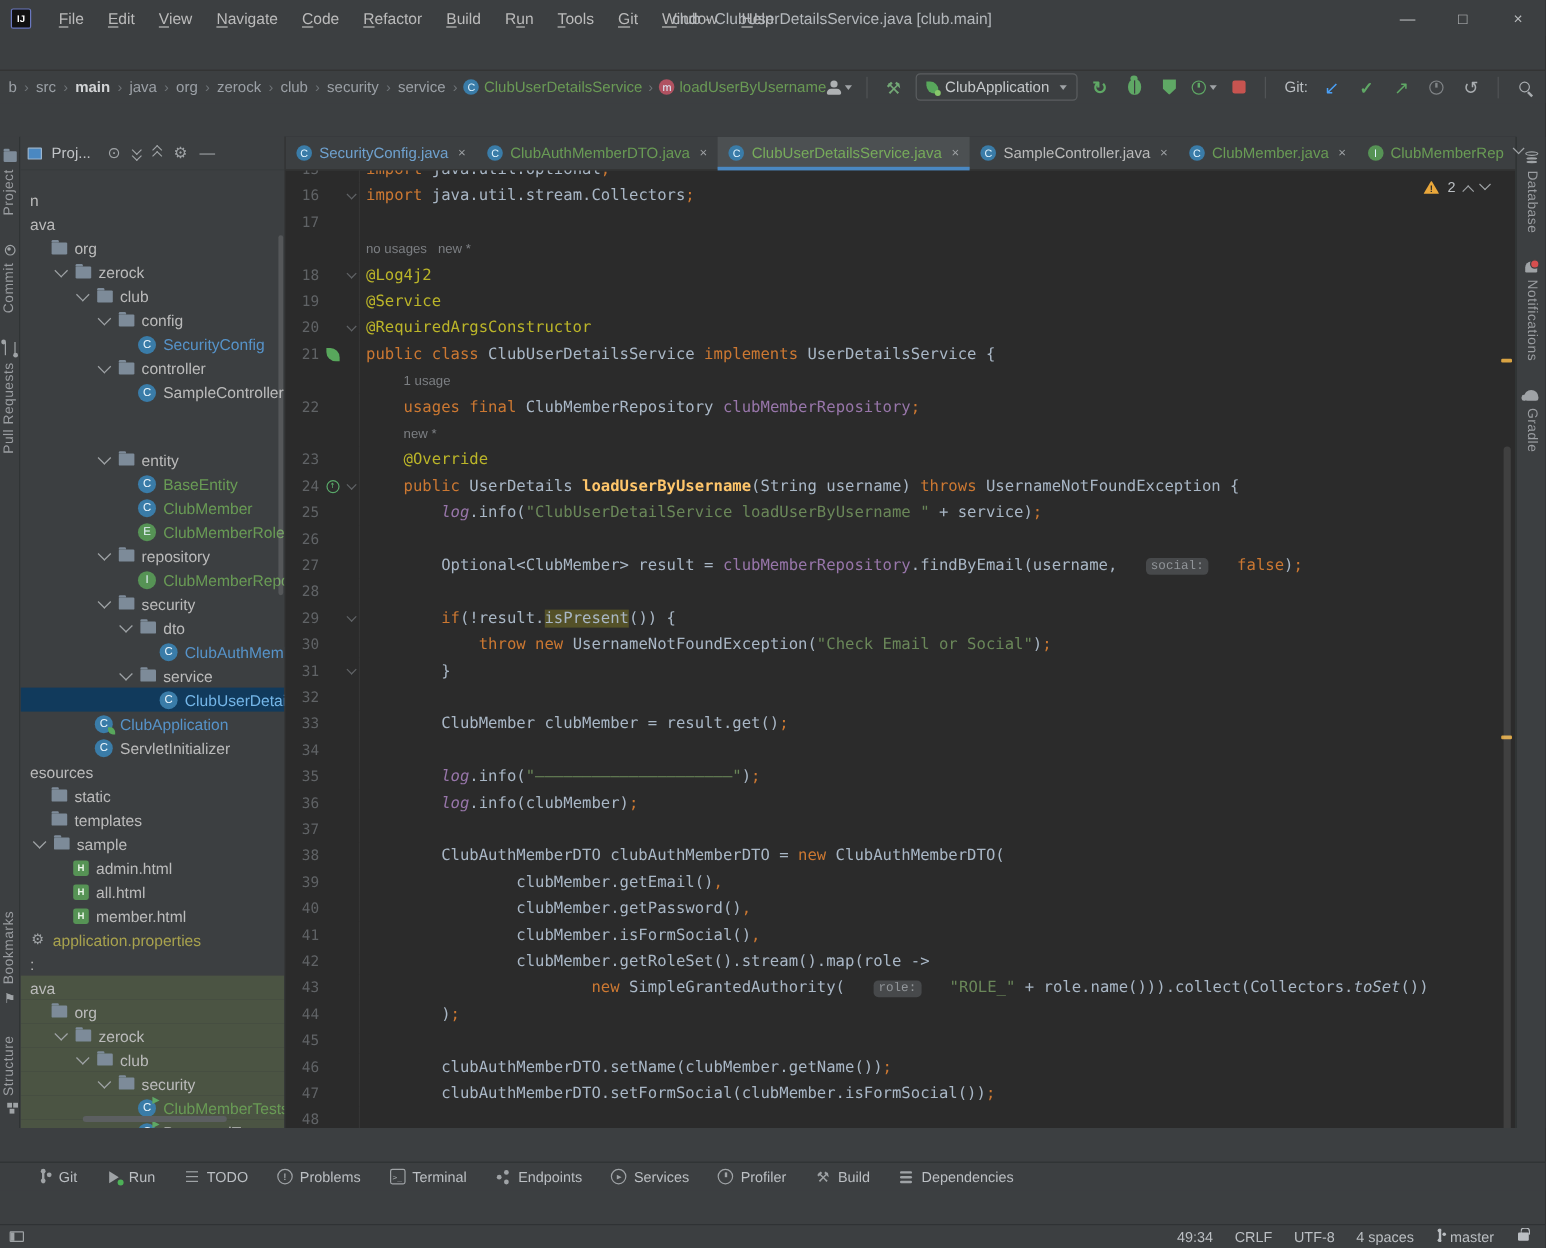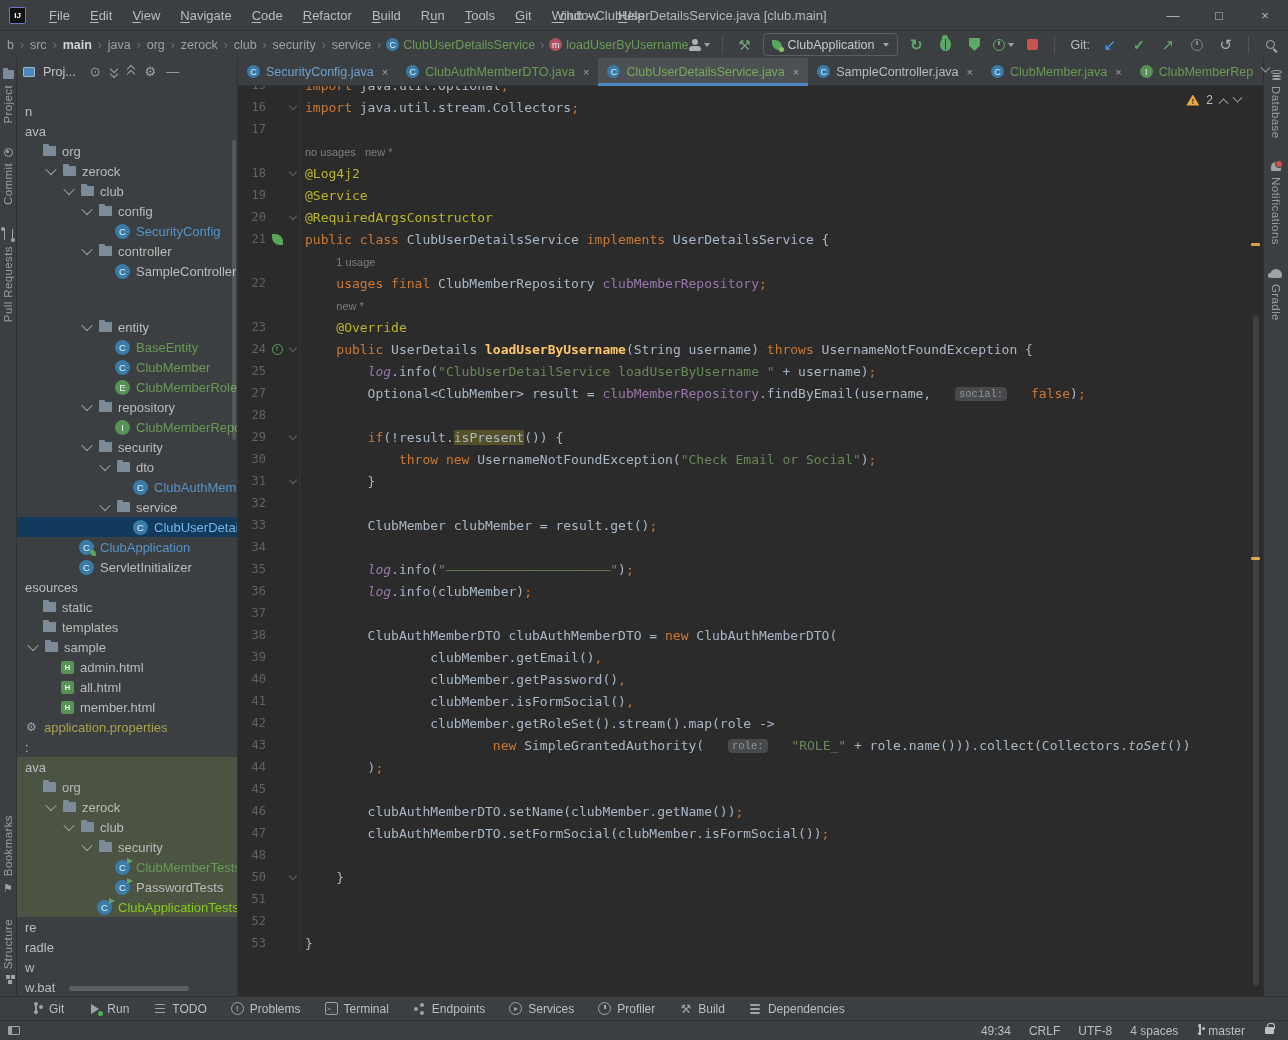--- a/index.html
+++ b/index.html
@@ -1,18 +1,18 @@
 <!DOCTYPE html>
 <html><head>
 <meta charset="utf-8">
 <style>
   * { margin:0; padding:0; box-sizing:border-box; }
   html,body { background:#2b2b2b; }
   body { width:1288px; height:1040px; overflow:hidden; font-family:"Liberation Sans", sans-serif; }
-  .app { width:1288px; height:1040px; display:flex; flex-direction:column; background:#3c3f41; color:#bbbbbb; }
+  .app { width:1288px; height:1040px; display:flex; flex-direction:column; background:#3c3f41; color:#bbbbbb;gap:28px; }
 
   
   .titlebar { height:30px; display:flex; align-items:center; background:#3c3f41; position:relative; flex:none; }
   .logo { width:17px; height:17px; margin:0 14px 0 9px; background:#111; border:1px solid #6a78c0; border-radius:2px; color:#fff; font-size:8px; font-weight:bold; display:flex; align-items:center; justify-content:center; }
   .menu { display:flex; gap:2px; }
   .menu-item { padding:3px 9px; font-size:13px; color:#bbbbbb; border-radius:3px; }
   .menu-item u { text-decoration:underline; text-underline-offset:2px; }
   .win-title { position:absolute; left:560px; top:0; height:30px; display:flex; align-items:center; font-size:13px; color:#b4b8bc; }
   .win-controls { margin-left:auto; display:flex; height:30px; }
   .win-btn { width:46px; height:30px; display:flex; align-items:center; justify-content:center; color:#b9bcbe; font-size:13px; }
@@ -547,21 +547,22 @@
             <div class="erow"><span class="g-num"></span><span class="g-ico"></span><span class="g-fold"></span><span class="codecell"><span class="inlay">no usages   new *</span></span></div>
             <div class="erow"><span class="g-num">18</span><span class="g-ico"></span><span class="g-fold"><span class="foldmark"></span></span><span class="codecell"><span class="tk-a">@Log4j2</span></span></div>
             <div class="erow"><span class="g-num">19</span><span class="g-ico"></span><span class="g-fold"></span><span class="codecell"><span class="tk-a">@Service</span></span></div>
             <div class="erow"><span class="g-num">20</span><span class="g-ico"></span><span class="g-fold"><span class="foldmark"></span></span><span class="codecell"><span class="tk-a">@RequiredArgsConstructor</span></span></div>
             <div class="erow"><span class="g-num">21</span><span class="g-ico"><span class="g-spring"></span></span><span class="g-fold"></span><span class="codecell"><span class="tk-k">public class </span><span class="tk-t">ClubUserDetailsService </span><span class="tk-k">implements </span><span class="tk-t">UserDetailsService {</span></span></div>
             <div class="erow"><span class="g-num"></span><span class="g-ico"></span><span class="g-fold"></span><span class="codecell">    <span class="inlay">1 usage</span></span></div>
             <div class="erow"><span class="g-num">22</span><span class="g-ico"></span><span class="g-fold"></span><span class="codecell"><span class="tk-t">    </span><span class="tk-k">usages final </span><span class="tk-t">ClubMemberRepository </span><span class="tk-f">clubMemberRepository</span><span class="tk-k">;</span></span></div>
             <div class="erow"><span class="g-num"></span><span class="g-ico"></span><span class="g-fold"></span><span class="codecell">    <span class="inlay">new *</span></span></div>
             <div class="erow"><span class="g-num">23</span><span class="g-ico"></span><span class="g-fold"></span><span class="codecell"><span class="tk-t">    </span><span class="tk-a">@Override</span></span></div>
             <div class="erow"><span class="g-num">24</span><span class="g-ico"><span class="g-ovr">↑</span></span><span class="g-fold"><span class="foldmark"></span></span><span class="codecell"><span class="tk-t">    </span><span class="tk-k">public </span><span class="tk-t">UserDetails </span><span class="tk-m">loadUserByUsername</span><span class="tk-t">(String username) </span><span class="tk-k">throws </span><span class="tk-t">UsernameNotFoundException {</span></span></div>
-            <div class="erow"><span class="g-num">25</span><span class="g-ico"></span><span class="g-fold"></span><span class="codecell"><span class="tk-t">        </span><span class="tk-fi">log</span><span class="tk-t">.info(</span><span class="tk-s">"ClubUserDetailService loadUserByUsername "</span><span class="tk-t"> + username)</span><span class="tk-k">;</span></span></div>
+            <div class="erow"><span class="g-num">25</span><span class="g-ico"></span><span class="g-fold"></span><span class="codecell"><span class="tk-t">        </span><span class="tk-fi">log</span><span class="tk-t">.info(</span><span class="tk-s">"ClubUserDetailService loadUserByUsername "</span><span class="tk-t"> + service)</span><span class="tk-k">;</span></span></div>
+            <div class="erow"><span class="g-num">26</span><span class="g-ico"></span><span class="g-fold"></span><span class="codecell"></span></div>
             <div class="erow"><span class="g-num">27</span><span class="g-ico"></span><span class="g-fold"></span><span class="codecell"><span class="tk-t">        Optional&lt;ClubMember&gt; result = </span><span class="tk-f">clubMemberRepository</span><span class="tk-t">.findByEmail(username, </span><span class="hintb">social:</span><span class="tk-t"> </span><span class="tk-k">false</span><span class="tk-t">)</span><span class="tk-k">;</span></span></div>
             <div class="erow"><span class="g-num">28</span><span class="g-ico"></span><span class="g-fold"></span><span class="codecell"></span></div>
             <div class="erow"><span class="g-num">29</span><span class="g-ico"></span><span class="g-fold"><span class="foldmark"></span></span><span class="codecell"><span class="tk-t">        </span><span class="tk-k">if</span><span class="tk-t">(!result.</span><span class="tk-hi">isPresent</span><span class="tk-t">()) {</span></span></div>
             <div class="erow"><span class="g-num">30</span><span class="g-ico"></span><span class="g-fold"></span><span class="codecell"><span class="tk-t">            </span><span class="tk-k">throw new </span><span class="tk-t">UsernameNotFoundException(</span><span class="tk-s">"Check Email or Social"</span><span class="tk-t">)</span><span class="tk-k">;</span></span></div>
             <div class="erow"><span class="g-num">31</span><span class="g-ico"></span><span class="g-fold"><span class="foldmark"></span></span><span class="codecell"><span class="tk-t">        }</span></span></div>
             <div class="erow"><span class="g-num">32</span><span class="g-ico"></span><span class="g-fold"></span><span class="codecell"></span></div>
             <div class="erow"><span class="g-num">33</span><span class="g-ico"></span><span class="g-fold"></span><span class="codecell"><span class="tk-t">        ClubMember clubMember = result.get()</span><span class="tk-k">;</span></span></div>
             <div class="erow"><span class="g-num">34</span><span class="g-ico"></span><span class="g-fold"></span><span class="codecell"></span></div>
             <div class="erow"><span class="g-num">35</span><span class="g-ico"></span><span class="g-fold"></span><span class="codecell"><span class="tk-t">        </span><span class="tk-fi">log</span><span class="tk-t">.info(</span><span class="tk-s">"—————————————————————"</span><span class="tk-t">)</span><span class="tk-k">;</span></span></div>
             <div class="erow"><span class="g-num">36</span><span class="g-ico"></span><span class="g-fold"></span><span class="codecell"><span class="tk-t">        </span><span class="tk-fi">log</span><span class="tk-t">.info(clubMember)</span><span class="tk-k">;</span></span></div>

